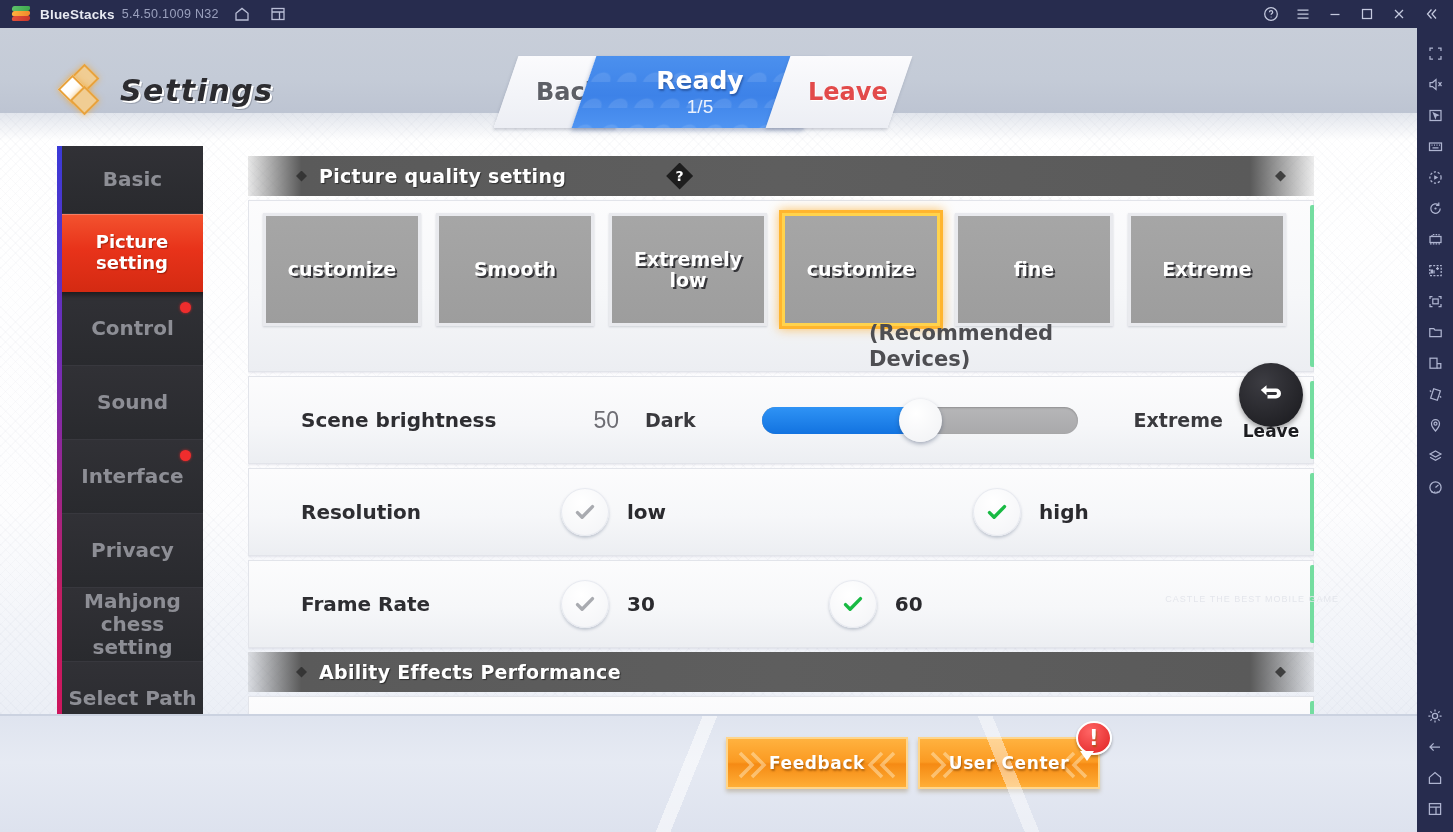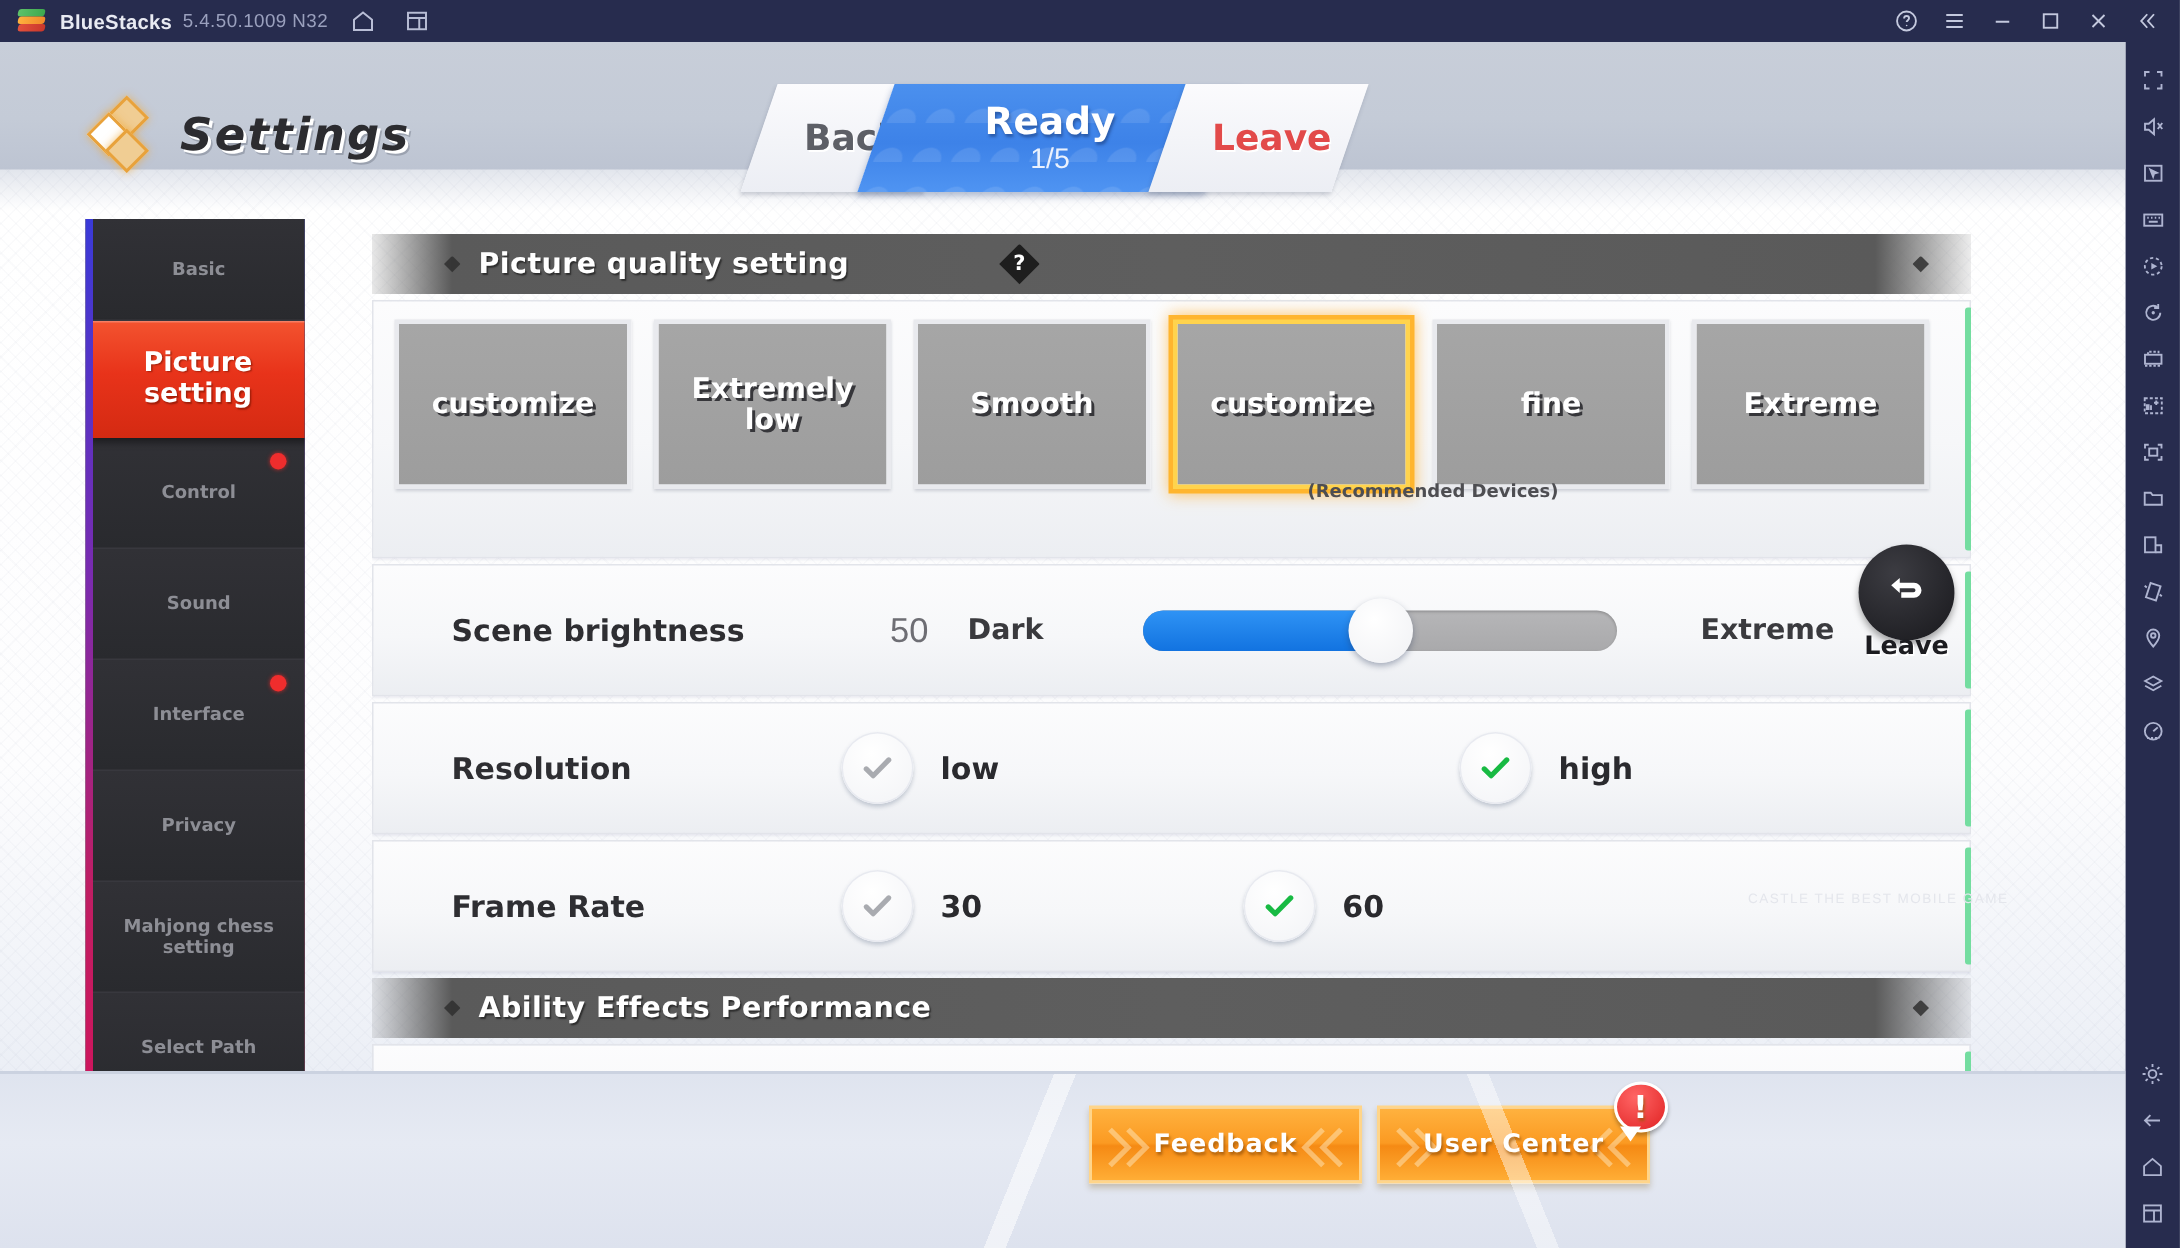--- a/index.html
+++ b/index.html
@@ -151,21 +151,21 @@
     background-image:
       linear-gradient(#2b2b30,#2b2b30),
       linear-gradient(180deg,#3a3ad8 0%, #7a2bb0 40%, #c01e63 75%, #d0145c 100%);
     background-origin: border-box;
     background-clip: padding-box, border-box;
     overflow: hidden;
   }
   .nav-item {
     position: relative;
     height: 74px; display:flex; align-items:center; justify-content:center;
-    color:#8d8e95; font-family:"DejaVu Sans",sans-serif; font-size: 12px; font-weight: bold;
+    color:#8d8e95; font-family:"DejaVu Sans",sans-serif; font-size: 20px; font-weight: bold;
     border-bottom: 1px solid #38383e;
     text-align:center; line-height: 1.15; padding: 0 6px;
     background: linear-gradient(180deg,#313136 0%,#292a2e 100%);
   }
   .nav-item.first { height: 68px; }
   .nav-dot {
     position: absolute; right: 12px; top: 10px;
     width: 11px; height: 11px; border-radius: 50%; background:#ef2d2d;
     box-shadow: 0 0 3px rgba(240,40,40,.8);
   }
@@ -240,22 +240,22 @@
     font-family:"DejaVu Sans",sans-serif; font-size: 19px; font-weight: bold; color:#ffffff;
     text-shadow: 2px 2px 0 rgba(35,35,40,.85);
     text-align:center; line-height:1.1; padding: 0 4px;
   }
   .preset.sel {
     border: 3px solid #ffd34d;
     box-shadow: 0 0 0 3px #ffb52e, 0 0 10px 3px rgba(255,175,45,.75);
   }
   .preset-note {
     position: absolute; left: 620px; top: 119px; width: 170px;
-    text-align:right; color:#4e4e52;
-    font-family:"DejaVu Sans",sans-serif; font-size: 12px; font-weight:bold; line-height:1.25;
+    text-align:left; color:#4e4e52;
+    font-family:"DejaVu Sans",sans-serif; font-size: 21px; font-weight:bold; line-height:1.25;
   }
 
   
   .row {
     height: 88px; display:flex; align-items:center; padding-left: 52px;
   }
   .row-label {
     font-family:"DejaVu Sans",sans-serif; font-size: 20px; font-weight: bold; color:#2e2e32;
     width: 272px; flex:none;
   }
@@ -617,24 +617,24 @@
         </div>
       <span class="orn r"></span>
     </div>
 
     <div class="panel presets">
       <div class="preset-row">
         <div class="preset">
           <b>customize</b>
         </div>
         <div class="preset">
+          <b>Smooth</b>
+        </div>
+        <div class="preset">
           <b>Extremely low</b>
-        </div>
-        <div class="preset">
-          <b>Smooth</b>
         </div>
         <div class="preset sel">
           <b>customize</b>
         </div>
         <div class="preset">
           <b>fine</b>
         </div>
         <div class="preset">
           <b>Extreme</b>
         </div>

